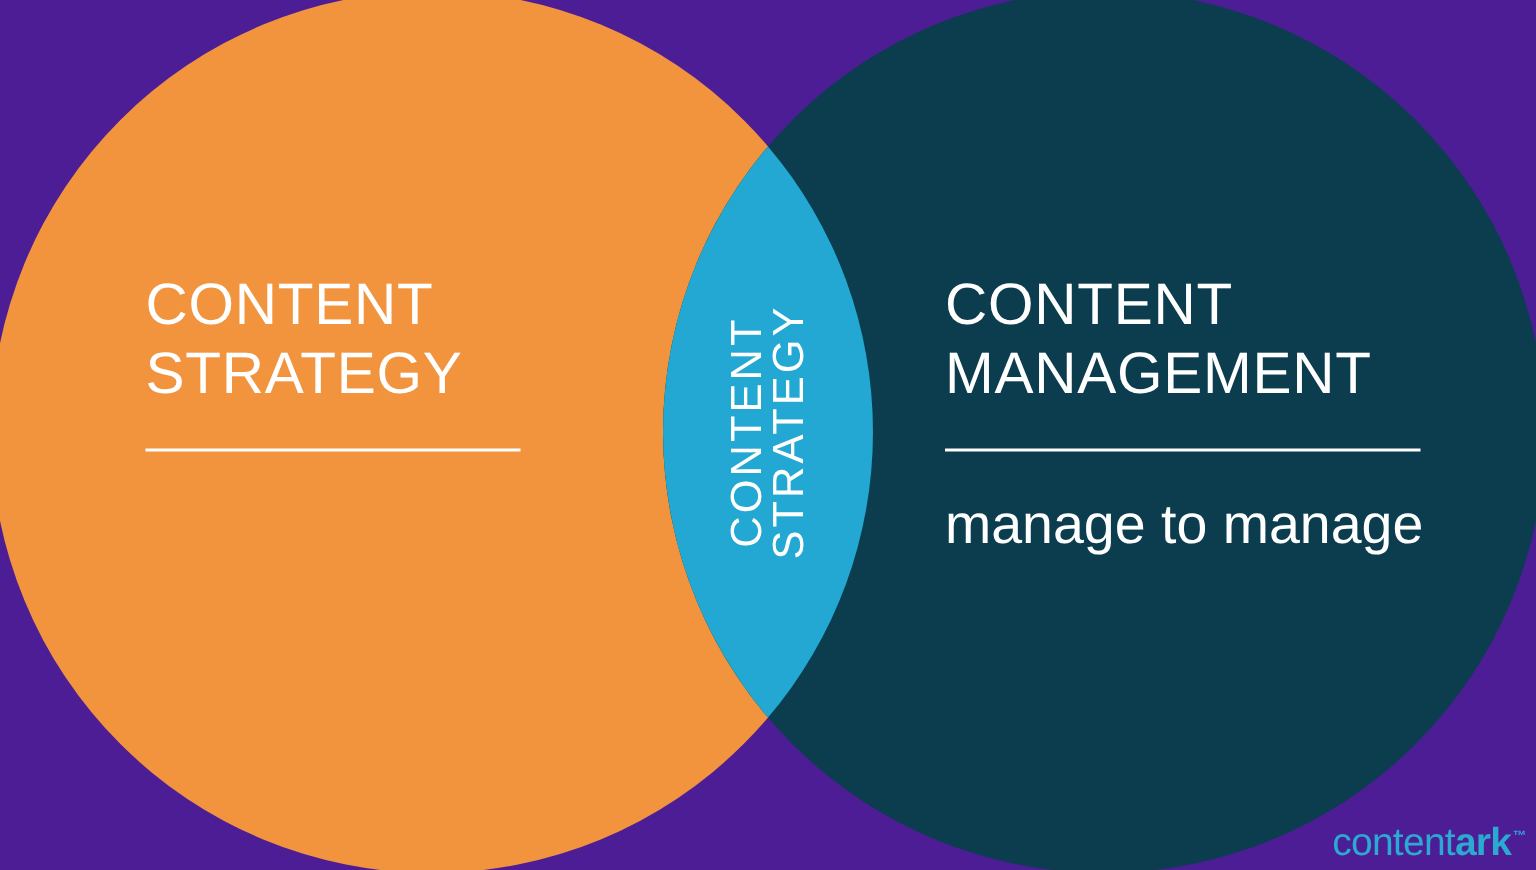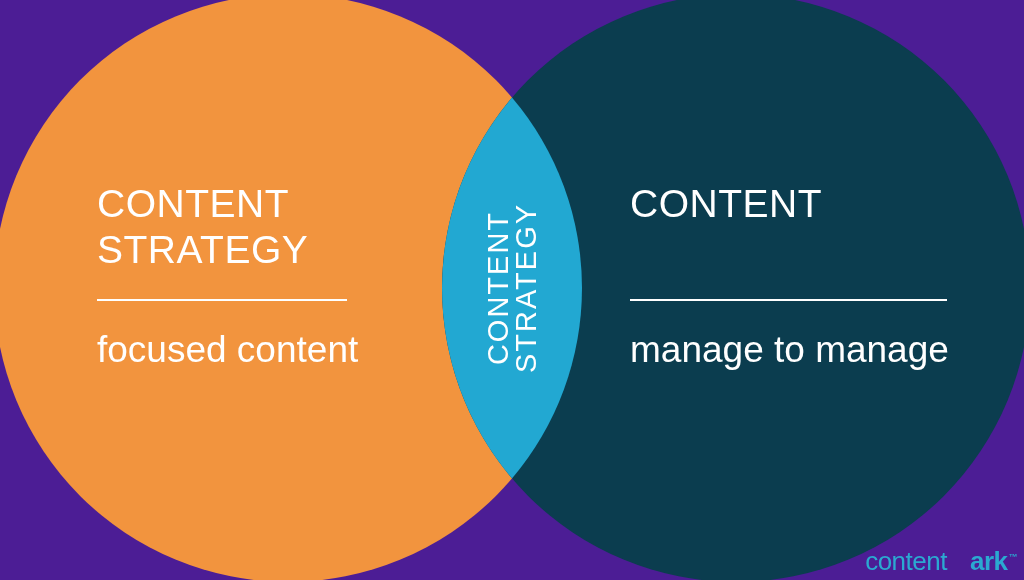--- a/index.html
+++ b/index.html
@@ -72,21 +72,21 @@
   .lens-label span { display: block; }
   .logo {
     position: absolute;
     right: 7px;
     bottom: 3px;
     font-size: 26px;
     letter-spacing: -0.5px;
     color: #2BA9D1;
     white-space: nowrap;
   }
-  .logo .logo-bold { font-weight: 700; margin-left: 23px; }
+  .logo .logo-bold { font-weight: 700; }
   .logo .logo-tm {
     font-size: 9px;
     vertical-align: super;
     margin-left: 1px;
     font-weight: 700;
   }
 </style>
 </head>
 <body>
 
@@ -98,25 +98,25 @@
   <svg class="lens-svg" width="1024" height="580" viewBox="0 0 1024 580">
     <path d="M 512,97.6 A 294,294 0 0 1 512,478.4 A 294,294 0 0 1 512,97.6 Z" fill="#22A8D2"></path>
   </svg>
 
   <div class="textblock block-left block-title heading">
     <span>CONTENT</span>
     <span>STRATEGY</span>
   </div>
   <div class="divider divider-left"></div>
   <div class="textblock block-left block-desc desc">
-    <span>focused content</span>
   </div>
 
   <div class="textblock block-right block-title heading">
     <span>CONTENT</span>
+    <span>MANAGEMENT</span>
   </div>
   <div class="divider divider-right"></div>
   <div class="textblock block-right block-desc desc">
     <span>manage to manage</span>
   </div>
 
   <div class="lens-label">
     <span>CONTENT</span>
     <span>STRATEGY</span>
   </div>

